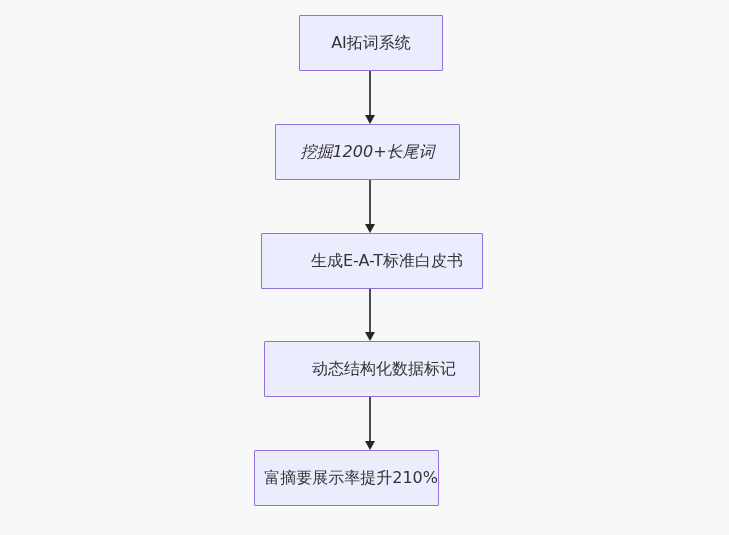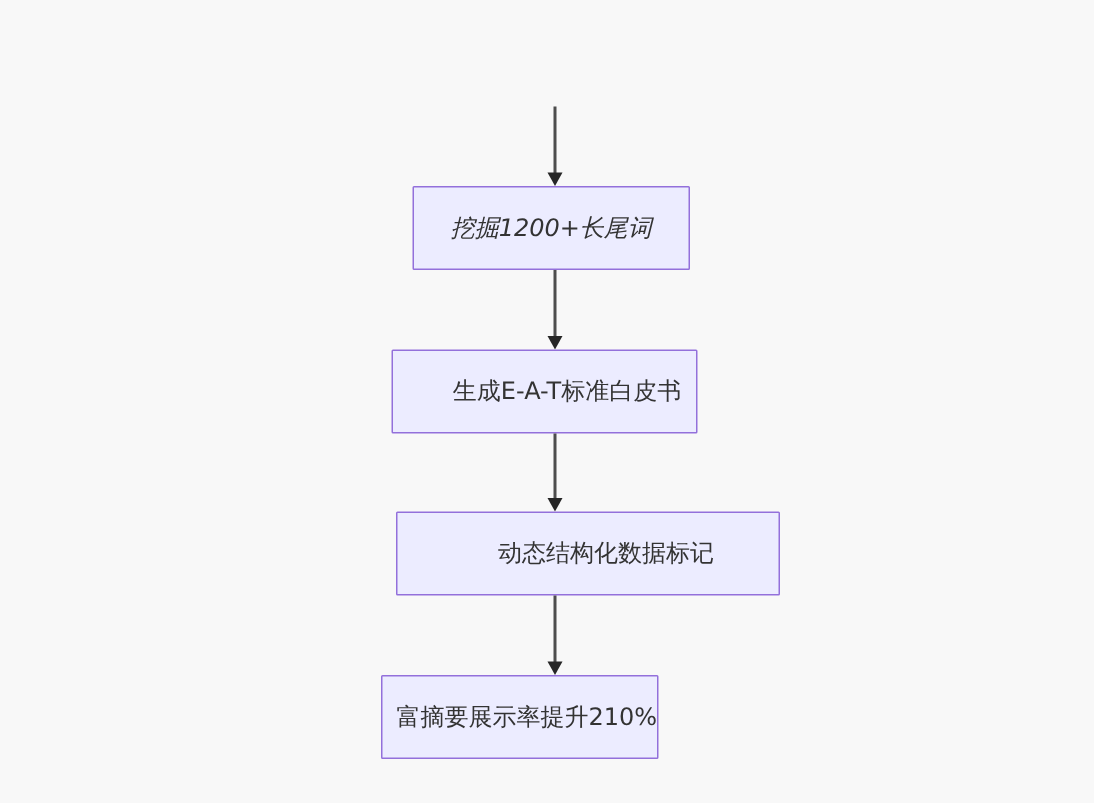--- a/index.html
+++ b/index.html
@@ -29,22 +29,22 @@
     border-radius: 1px;
     display: flex;
     align-items: center;
     justify-content: center;
     font-size: 16px;
     color: var(--node-text);
     white-space: nowrap;
   }
   .node-1 { left: 299px; top: 15px;  width: 144px; }
   .node-2 { left: 275px; top: 124px; width: 185px; font-style: italic; }
-  .node-3 { left: 261px; top: 233px; width: 204px; padding-left: 30px; }
-  .node-4 { left: 264px; top: 341px; width: 256px; padding-left: 24px; }
+  .node-3 { left: 261px; top: 233px; width: 222px; padding-left: 30px; }
+  .node-4 { left: 264px; top: 341px; width: 216px; padding-left: 24px; }
   .node-5 { left: 254px; top: 450px; width: 185px; justify-content: flex-end; }
 
   .connector {
     position: absolute;
     left: 370px;
     width: 0;
   }
   .conn-1 { top: 71px;  height: 53px; }
   .conn-2 { top: 180px; height: 53px; }
   .conn-3 { top: 289px; height: 52px; }
@@ -64,20 +64,23 @@
     border-left: 5px solid transparent;
     border-right: 5px solid transparent;
     border-top: 9px solid var(--arrowhead);
   }
 </style>
 </head>
 <body>
 
 <div class="canvas">
 
+  <div class="node node-1">
+    <span>AI拓词系统</span>
+  </div>
 
   <div class="connector conn-1">
     <span class="edge-line"></span>
     <span class="arrow-head"></span>
   </div>
 
   <div class="node node-2">
     <span>挖掘1200+长尾词</span>
   </div>
 

